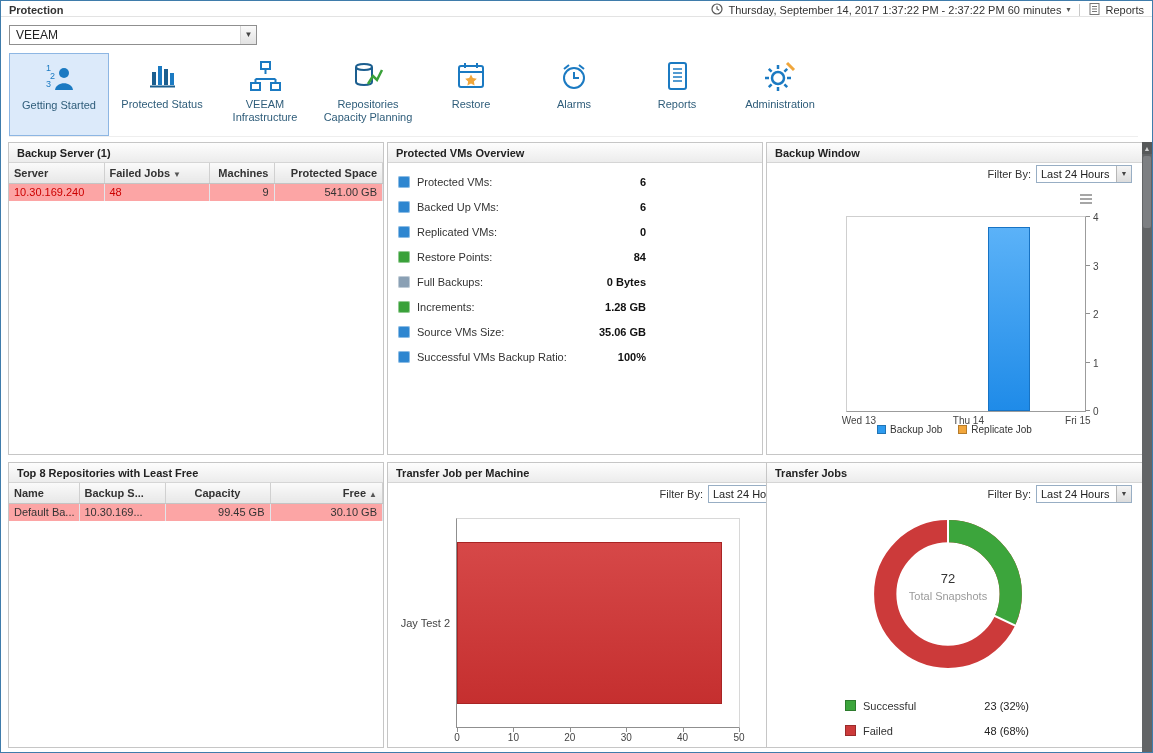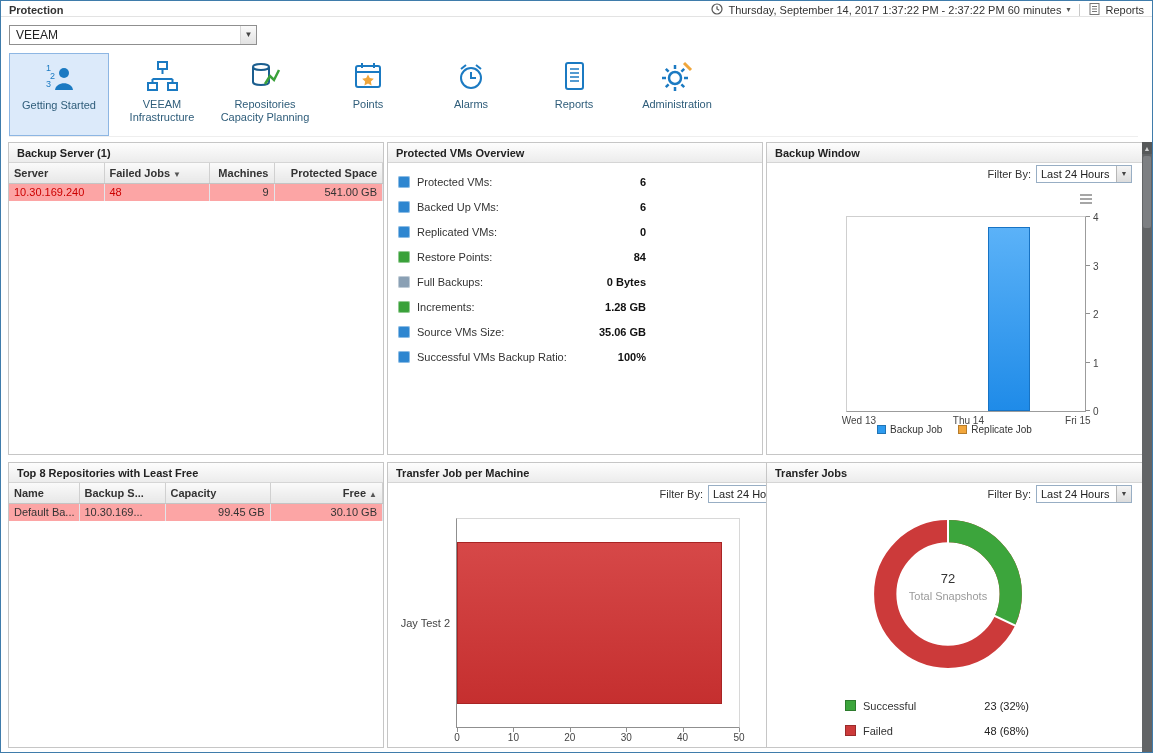--- a/index.html
+++ b/index.html
@@ -141,20 +141,32 @@
             <text x="5" y="28" font-size="9" fill="#1b7ac2">3</text>
             <circle cx="23" cy="14" r="5" fill="#1b7ac2"></circle>
             <path d="M14 31 c1 -9 17 -9 18 0 z" fill="#1b7ac2"></path>
           </svg>
       </span>
       <span class="tb-label">Getting Started</span>
     </div>
     <div class="tb-item">
       <span class="tb-icon">
         <svg width="36" height="36" viewBox="0 0 36 36">
+            <rect x="8" y="14" width="4" height="13" fill="#1b5e8f"></rect>
+            <rect x="14" y="8" width="4" height="19" fill="#1b7ac2"></rect>
+            <rect x="20" y="11" width="4" height="16" fill="#1b5e8f"></rect>
+            <rect x="26" y="15" width="4" height="12" fill="#1b7ac2"></rect>
+            <line x1="6" y1="28.5" x2="31" y2="28.5" stroke="#1b5e8f" stroke-width="2"></line>
+          </svg>
+      </span>
+      <span class="tb-label">Protected Status</span>
+    </div>
+    <div class="tb-item">
+      <span class="tb-icon">
+        <svg width="36" height="36" viewBox="0 0 36 36">
             <rect x="14" y="4" width="9" height="7" fill="none" stroke="#1b7ac2" stroke-width="2"></rect>
             <path d="M18.5 11 v5 M8.5 25 v-4 M28.5 25 v-4 M8.5 21 h20" fill="none" stroke="#1b7ac2" stroke-width="2"></path>
             <rect x="4" y="25" width="9" height="7" fill="none" stroke="#1b7ac2" stroke-width="2"></rect>
             <rect x="24" y="25" width="9" height="7" fill="none" stroke="#1b7ac2" stroke-width="2"></rect>
           </svg>
       </span>
       <span class="tb-label">VEEAM Infrastructure</span>
     </div>
     <div class="tb-item">
       <span class="tb-icon">
@@ -169,21 +181,21 @@
     <div class="tb-item">
       <span class="tb-icon">
         <svg width="36" height="36" viewBox="0 0 36 36">
             <rect x="6" y="8" width="24" height="21" rx="2" fill="none" stroke="#1b7ac2" stroke-width="2"></rect>
             <line x1="6" y1="14" x2="30" y2="14" stroke="#1b7ac2" stroke-width="2"></line>
             <line x1="12" y1="5" x2="12" y2="10" stroke="#1b7ac2" stroke-width="2"></line>
             <line x1="24" y1="5" x2="24" y2="10" stroke="#1b7ac2" stroke-width="2"></line>
             <path d="M18 16.5 l1.8 3.6 4 .6 -2.9 2.8 .7 4 -3.6 -1.9 -3.6 1.9 .7 -4 -2.9 -2.8 4 -.6 z" fill="#f0a63b"></path>
           </svg>
       </span>
-      <span class="tb-label">Points</span>
+      <span class="tb-label">Restore</span>
     </div>
     <div class="tb-item">
       <span class="tb-icon">
         <svg width="36" height="36" viewBox="0 0 36 36">
             <circle cx="18" cy="20" r="10" fill="none" stroke="#1b7ac2" stroke-width="2"></circle>
             <path d="M18 14 v6 h5" fill="none" stroke="#1b7ac2" stroke-width="2"></path>
             <path d="M8 11 l5 -4 M28 11 l-5 -4" stroke="#1b7ac2" stroke-width="2"></path>
           </svg>
       </span>
       <span class="tb-label">Alarms</span>
@@ -326,21 +338,21 @@
       </div>
   </div>
 
   <div class="panel p-top-repos">
     <div class="panel-header">Top 8 Repositories with Least Free</div>
     <table class="grid-table">
       <thead>
           <tr>
             <th style="text-align: left;"><span>Name</span></th>
             <th style="text-align: left;"><span>Backup S...</span></th>
-            <th style="text-align: left;"><span>Capacity</span></th>
+            <th style="text-align: center;"><span>Capacity</span></th>
             <th style="text-align: right;"><span>Free</span><span class="sort-arrow">▲</span></th>
           </tr>
         </thead>
       <tbody>
           <tr>
             <td style="text-align: left;">Default Ba...</td>
             <td style="text-align: left;">10.30.169...</td>
             <td style="text-align: right;">99.45 GB</td>
             <td style="text-align: right;">30.10 GB</td>
           </tr>

